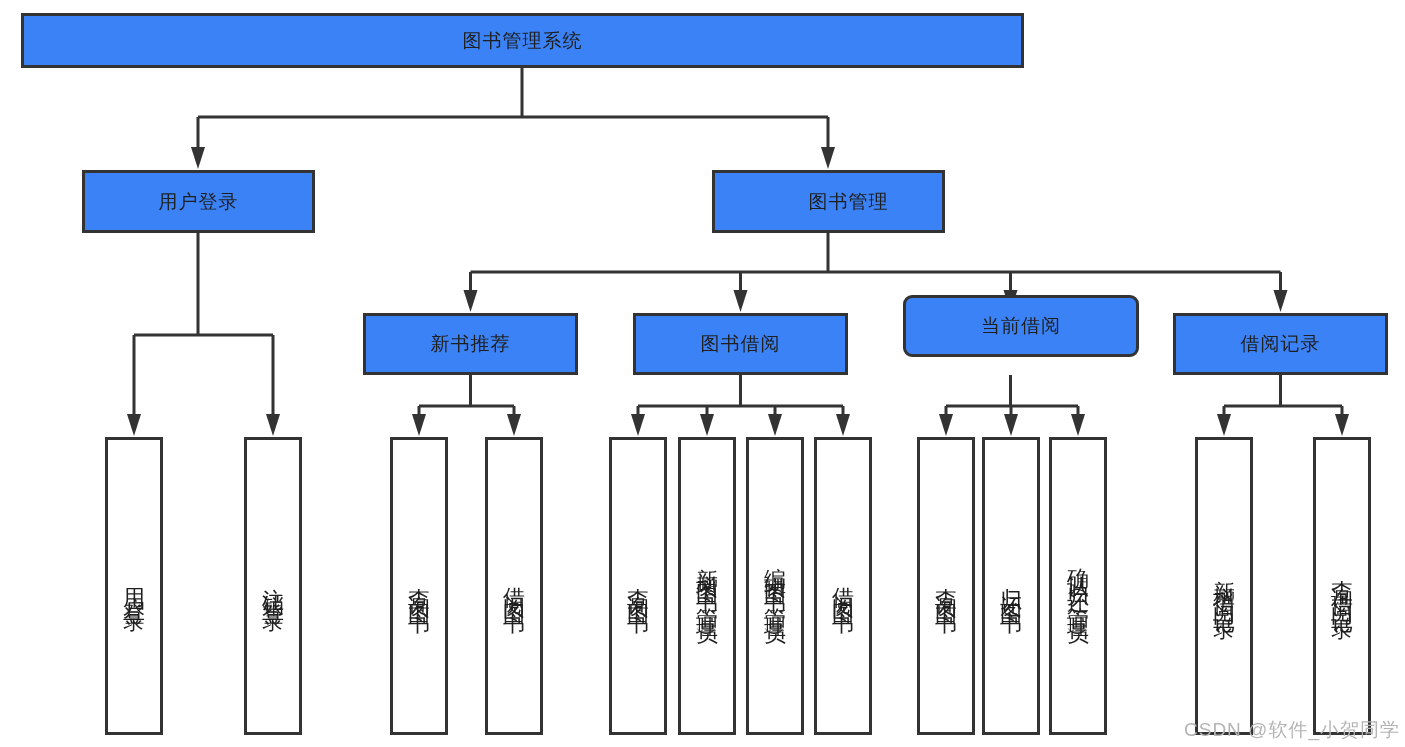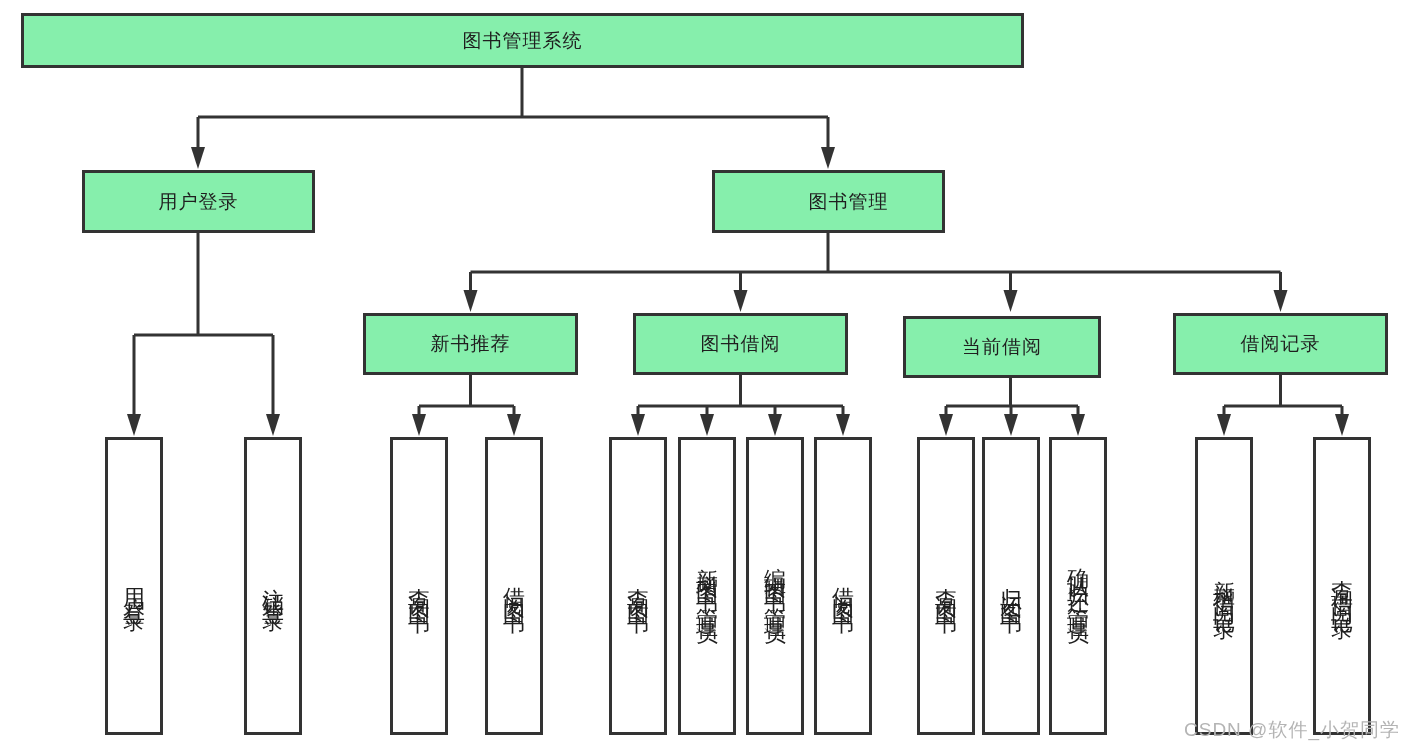--- a/index.html
+++ b/index.html
@@ -16,21 +16,21 @@
     font-family:"Liberation Sans","DejaVu Sans",sans-serif;
     overflow:hidden;
   }
   .connectors{position:absolute;left:0;top:0;width:1405px;height:747px;}
   .connectors path{stroke:var(--line);stroke-width:3;fill:none;}
   .connectors polygon{fill:var(--line);stroke:none;}
   .node{
     position:absolute;
     box-sizing:border-box;
     border:3px solid var(--line);
-    background:#86efac;
+    background:#3b82f6;
     display:flex;align-items:center;justify-content:center;
     color:var(--text);
     font-size:19px;
     letter-spacing:1px;
     z-index:2;
   }
   .leaf{
     position:absolute;
     box-sizing:border-box;
     width:58px;height:298px;
@@ -110,21 +110,21 @@
   <div class="node" style="left:712px;top:170px;width:233px;height:63px;padding-left:40px;">
     <span>图书管理</span>
   </div>
 
   <div class="node" style="left:363px;top:313px;width:215px;height:62px;">
     <span>新书推荐</span>
   </div>
   <div class="node" style="left:633px;top:313px;width:215px;height:62px;">
     <span>图书借阅</span>
   </div>
-  <div class="node" style="left:903px;top:316px;width:198px;height:62px;">
+  <div class="node" style="left:903px;top:295px;width:236px;height:62px;border-radius:9px;">
     <span>当前借阅</span>
   </div>
   <div class="node" style="left:1173px;top:313px;width:215px;height:62px;">
     <span>借阅记录</span>
   </div>
 
   <div class="leaf" style="left:105px;top:437px;">
     <span class="vtext">用户登录</span>
   </div>
   <div class="leaf" style="left:244px;top:437px;">

